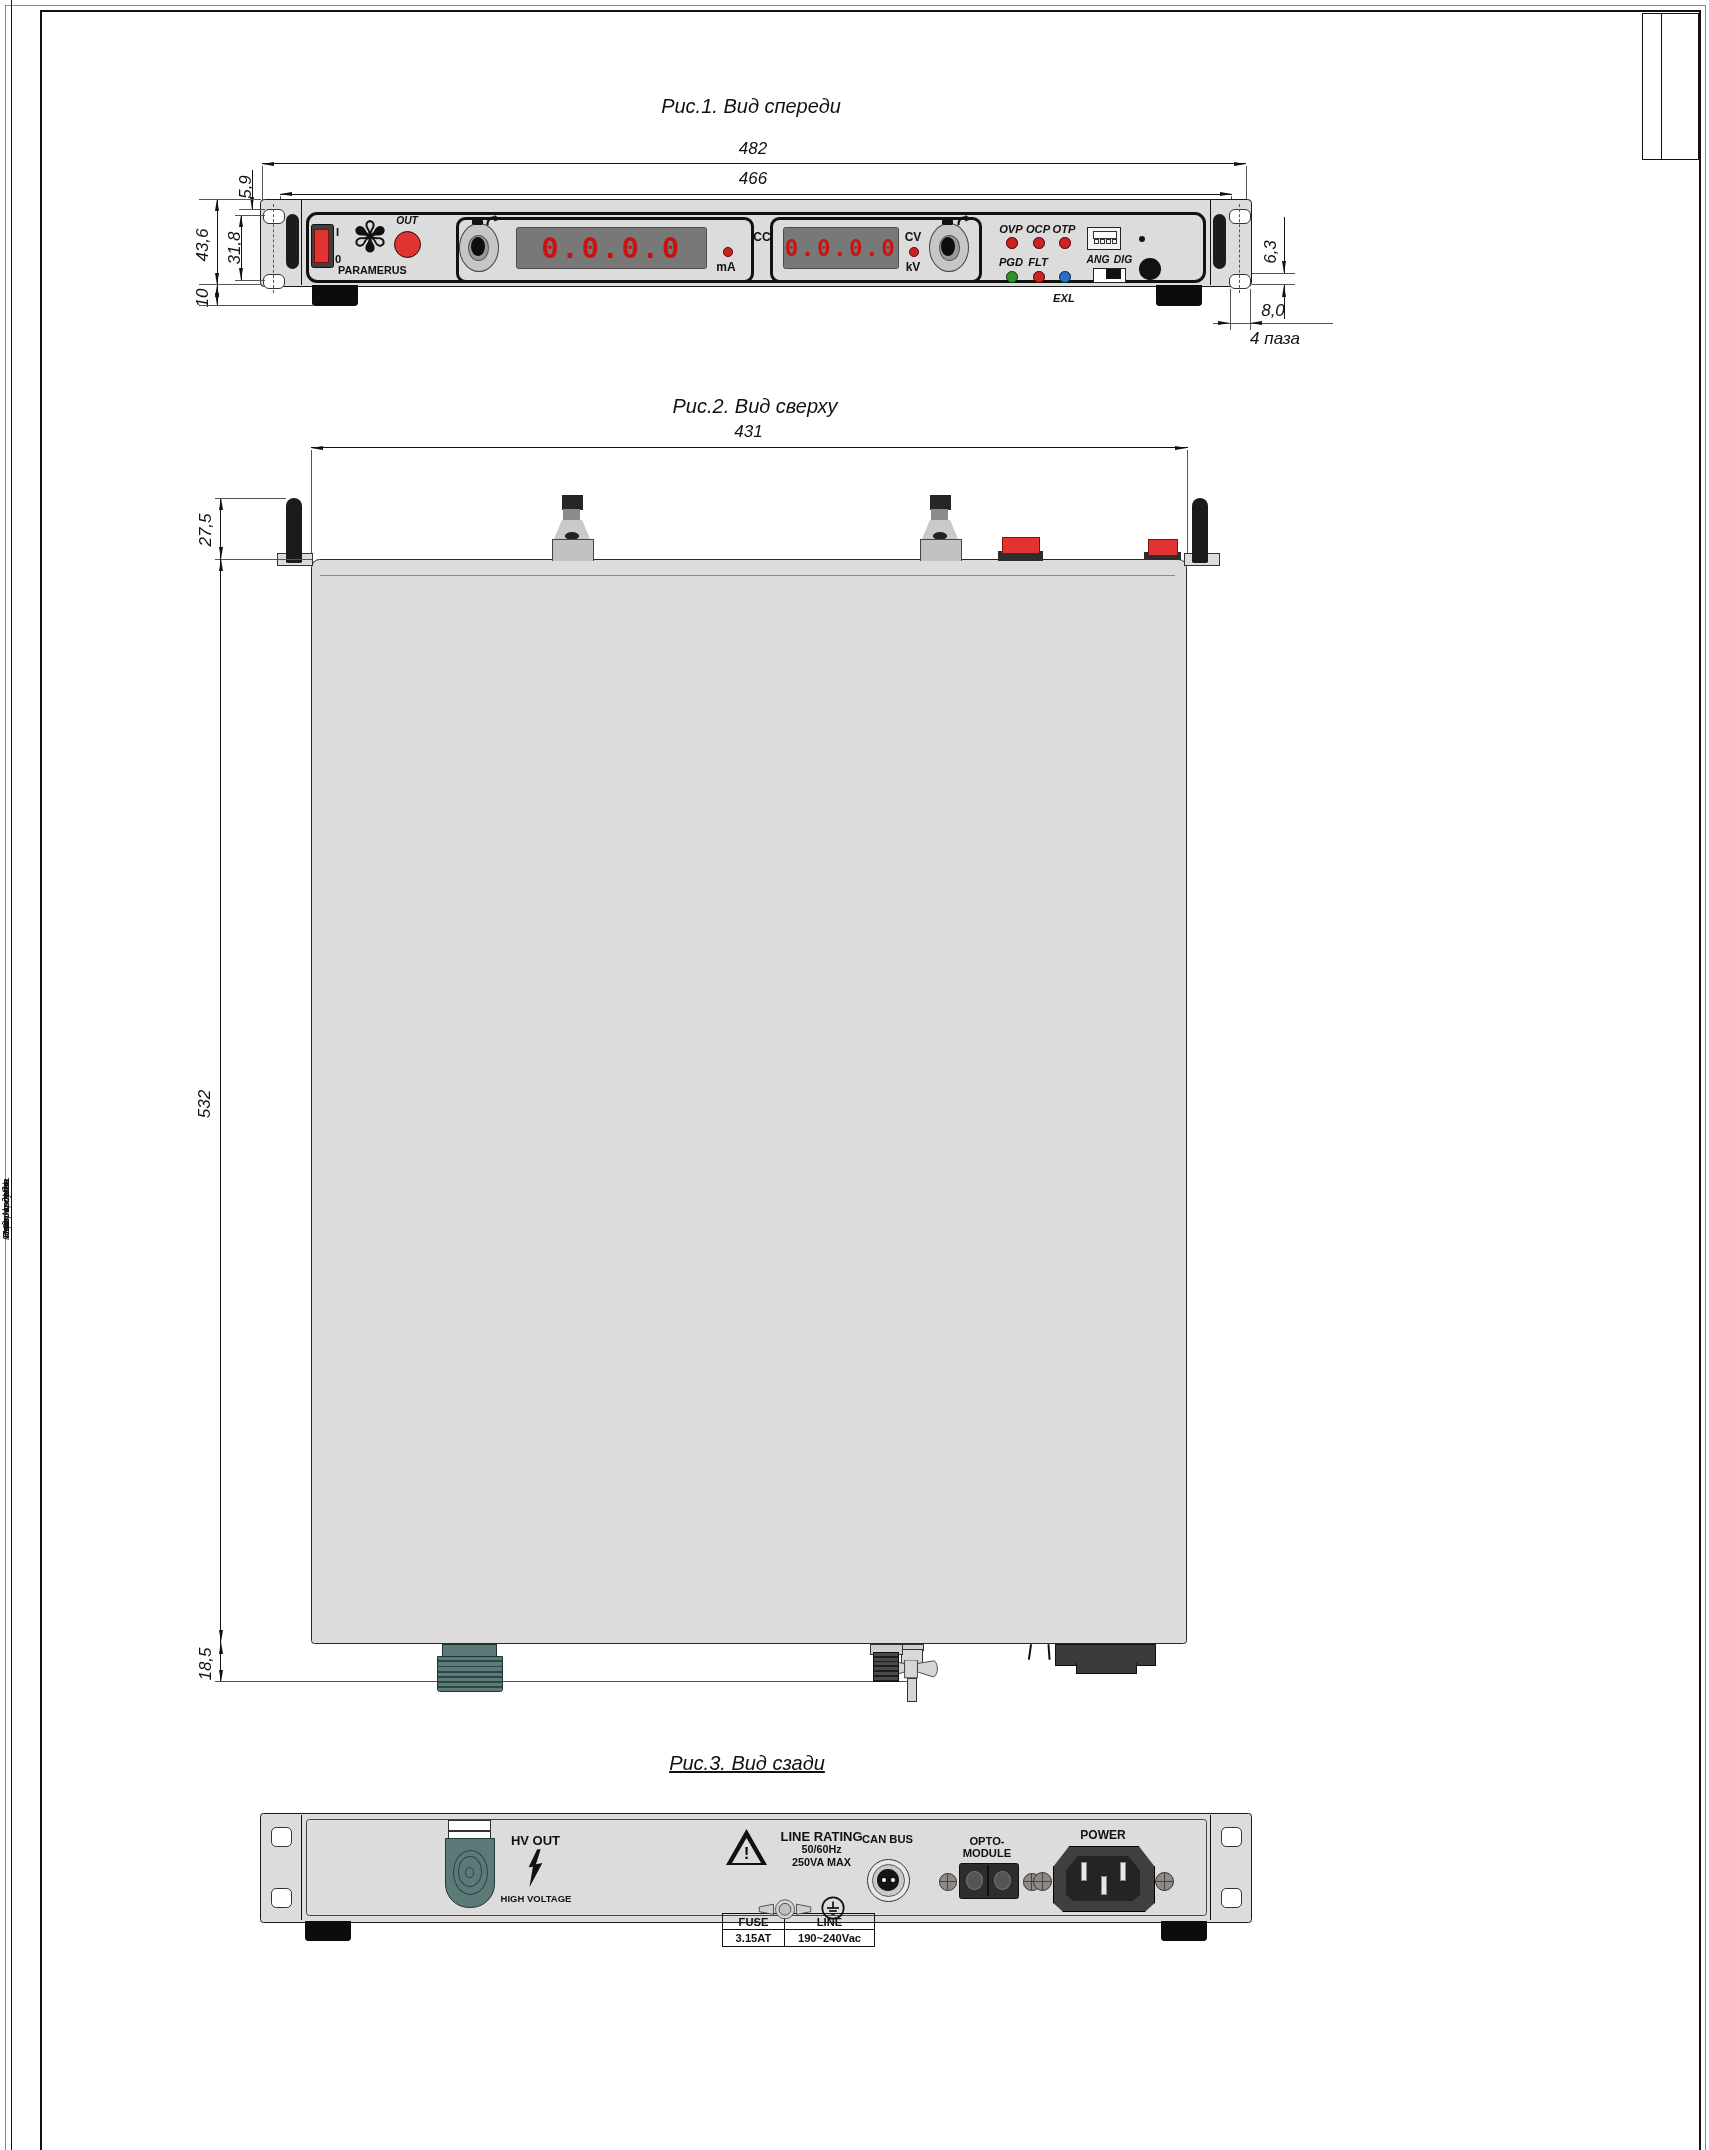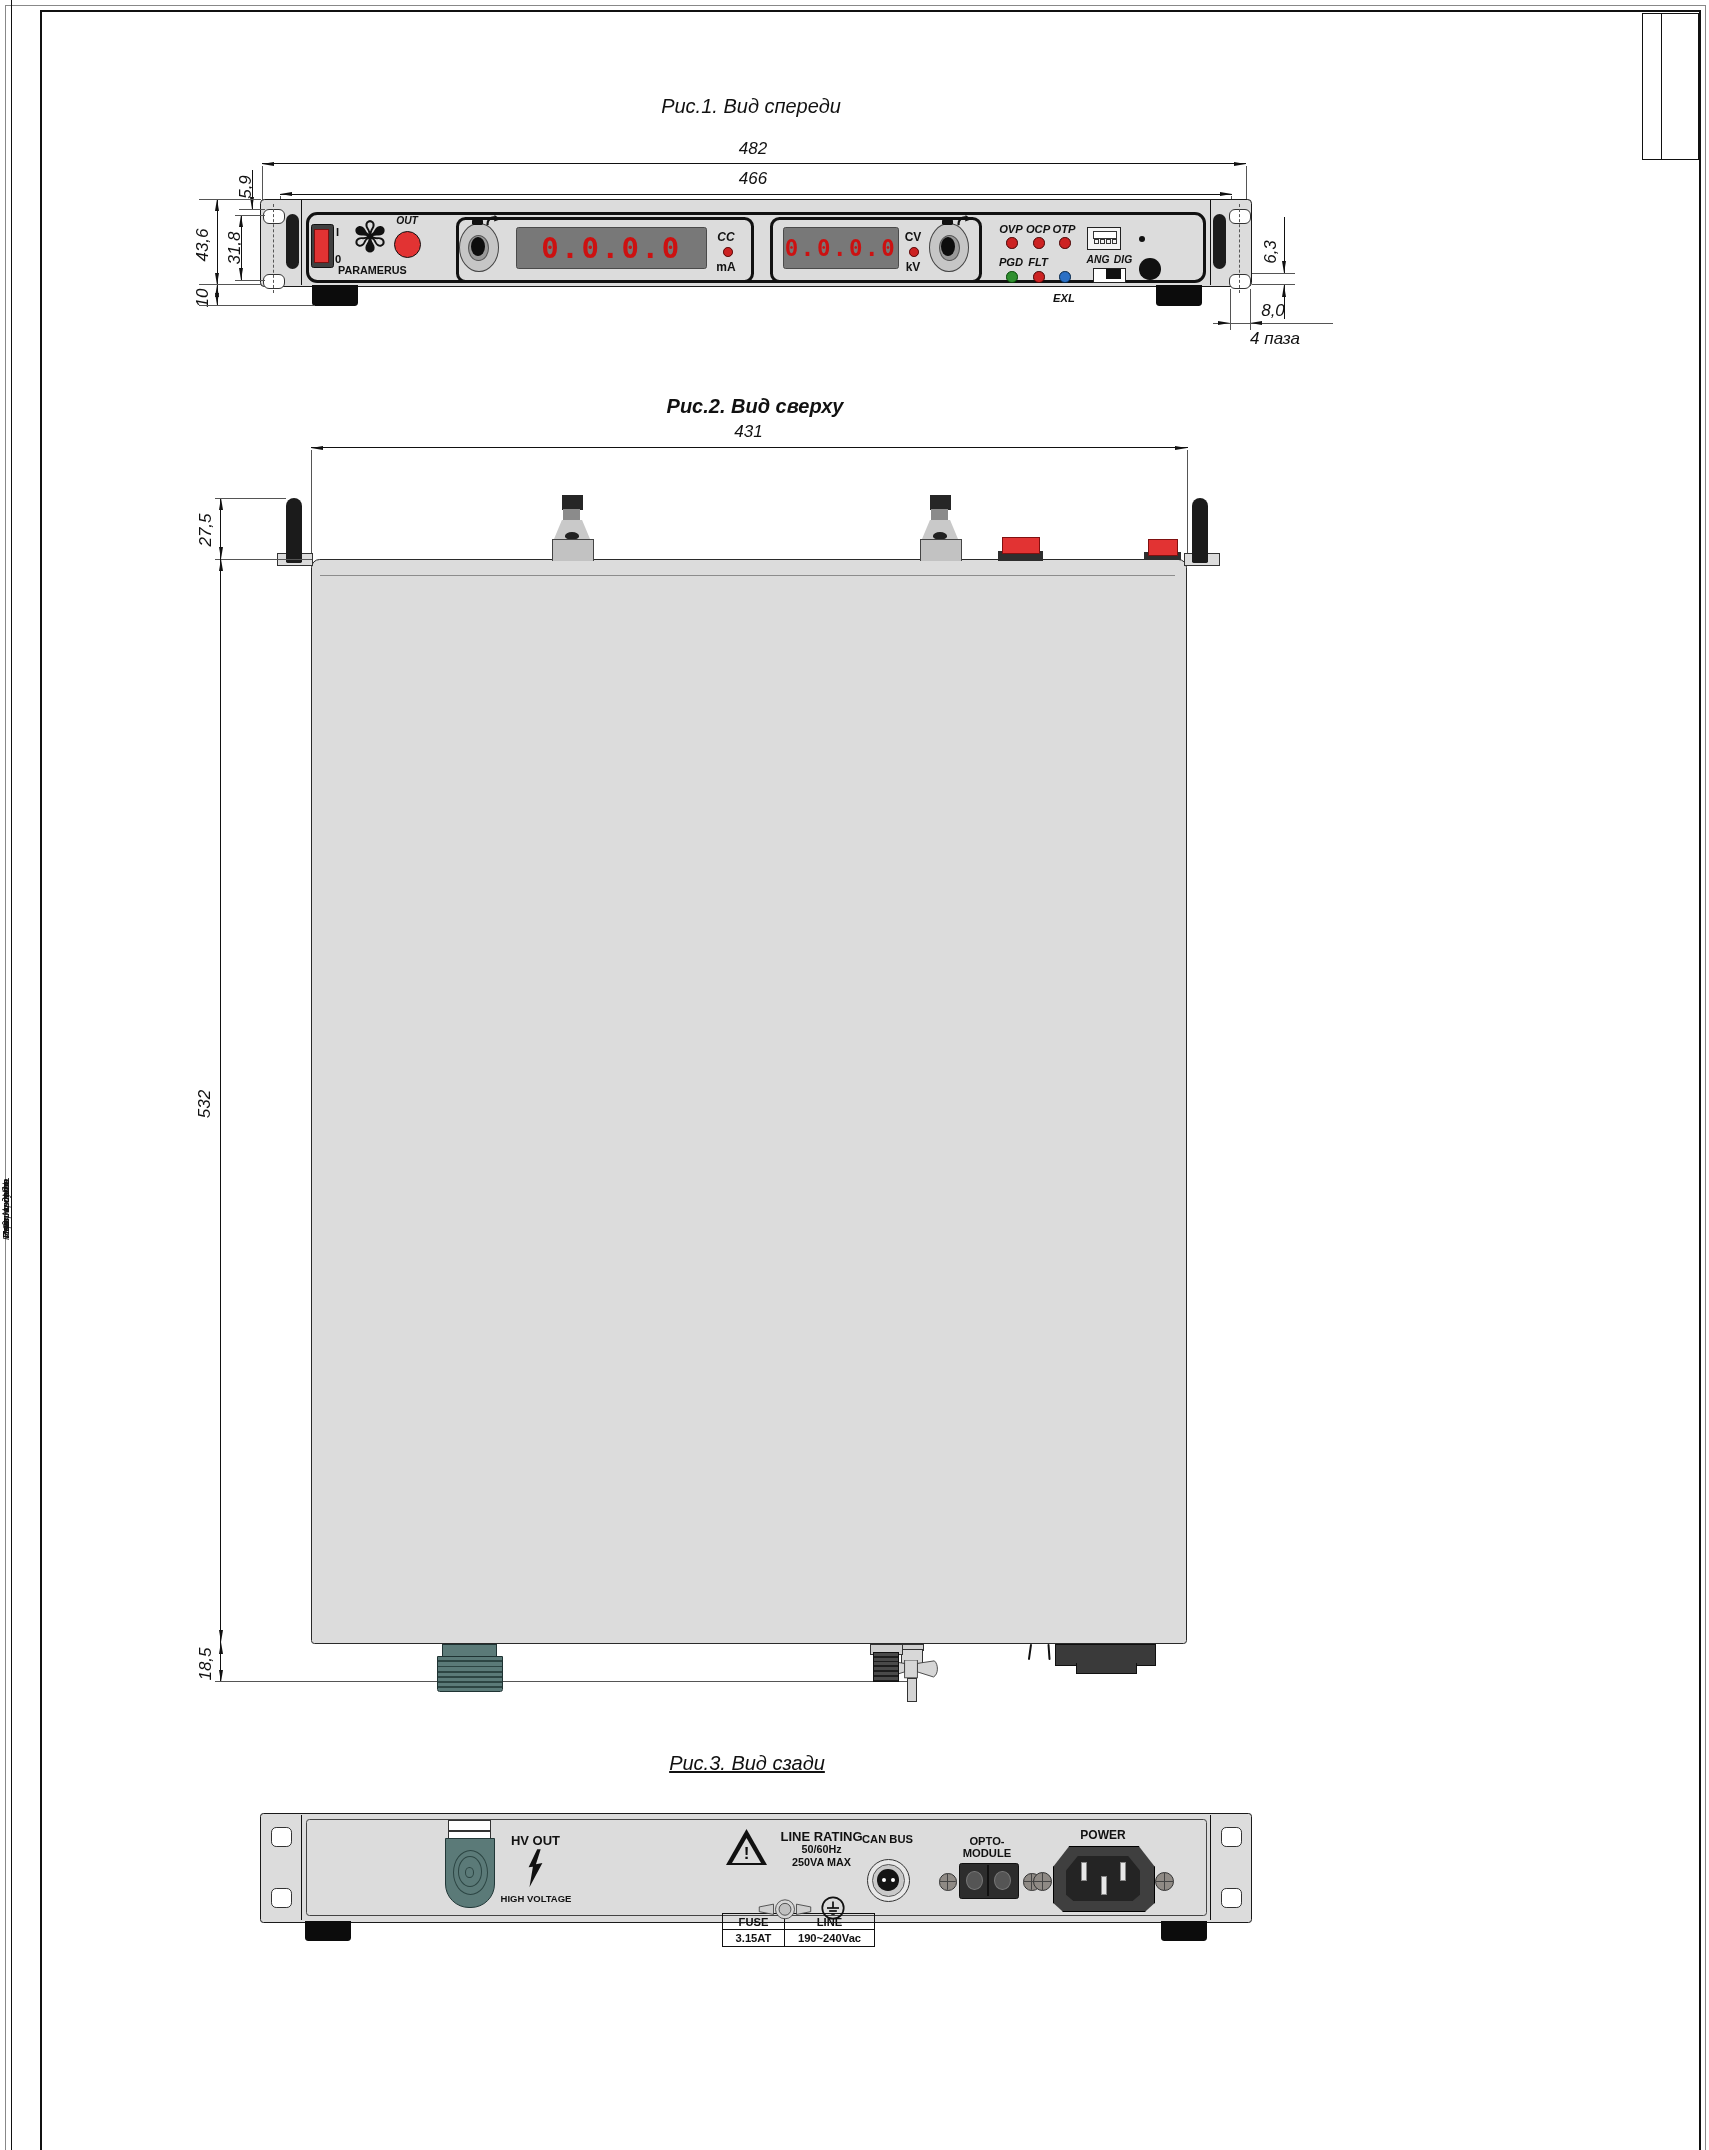--- a/index.html
+++ b/index.html
@@ -124,21 +124,21 @@
   <div class="a cir" style="left:468px;top:235px;width:19px;height:24px;background:#999;border:0.9px solid #555;"></div>
   <div class="a cir" style="left:471px;top:237px;width:13.8px;height:19px;background:#0d0d0d;"></div>
   <div class="a" style="left:472px;top:219px;width:11.2px;height:6px;background:#111;border-radius:1.7px;"></div>
   <svg class="a" style="left:486px;top:215px;" width="14.6" height="13" viewBox="0 0 34 30">
       <path d="M4 24 A15 15 0 0 1 22 6" fill="none" stroke="#111" stroke-width="5"></path>
       <polygon points="20,0 34,10 19,15" fill="#111"></polygon>
     </svg>
   <div class="a seg" style="left:516px;top:227px;width:189px;height:40px;font-size:29px;">
     <span style="color: rgb(204, 17, 17);">0.0.0.0</span>
   </div>
-  <div class="a tc b" style="left:714px;top:230px;width:24px;font-size:12px;font-style:italic;">CC</div>
+  <div class="a tc b" style="left:750px;top:230px;width:24px;font-size:12px;">CC</div>
   <div class="a cir" style="left: 723px; top: 247px; width: 7.7px; height: 7.7px; border: 0.4px solid rgb(85, 0, 0); background: rgb(204, 34, 34);"></div>
   <div class="a tc b" style="left:714px;top:260px;width:24px;font-size:12px;">mA</div>
 
   <div class="a" style="left:770px;top:217px;width:206px;height:60px;border:3px solid #111;border-radius:9.5px;"></div>
   <div class="a seg" style="left:783px;top:227px;width:114px;height:40px;font-size:22.4px;">
     <span style="color: rgb(204, 17, 17);">0.0.0.0</span>
   </div>
   <div class="a tc b" style="left:901px;top:230px;width:24px;font-size:12px;">CV</div>
   <div class="a cir" style="left: 909px; top: 247px; width: 7.7px; height: 7.7px; border: 0.4px solid rgb(85, 0, 0); background: rgb(204, 34, 34);"></div>
   <div class="a tc b" style="left:901px;top:260px;width:24px;font-size:12px;">kV</div>
@@ -220,21 +220,21 @@
   <div class="hle" style="left:1252px;top:273px;width:43px;"></div>
     <div class="hle" style="left:1252px;top:284px;width:43px;"></div>
   <div class="vle" style="left:1230px;top:289px;height:41px;"></div>
     <div class="vle" style="left:1250px;top:289px;height:41px;"></div>
   <div class="hle" style="left:1213px;top:323px;width:120px;"></div>
   <div class="ar r" style="left:1218px;top:321px;"></div>
     <div class="ar l" style="left:1250px;top:321px;"></div>
   <div class="a tc dim" style="left:1243px;top:301px;width:60px;">8,0</div>
   <div class="a tc dim" style="left:1234px;top:329px;width:82px;">4 паза</div>
 
-  <div class="a tc cap" style="left:626px;top:395px;width:258px;font-weight:bold;">Рис.2. Вид сверху</div>
+  <div class="a tc cap" style="left:626px;top:395px;width:258px;">Рис.2. Вид сверху</div>
   <div class="a tc dim" style="left:714px;top:422px;width:69px;">431</div>
   <div class="hl" style="left:311px;top:447px;width:877px;"></div>
   <div class="ar l" style="left:311px;top:446px;"></div>
     <div class="ar r" style="left:1175px;top:446px;"></div>
   <div class="vle" style="left:311px;top:450px;height:107px;"></div>
     <div class="vle" style="left:1187px;top:450px;height:107px;"></div>
 
   <div class="a" style="left:311px;top:559px;width:874px;height:1083px;background:#dcdcdc;border:1.3px solid #2a2a2a;border-radius:8.6px 8.6px 3.4px 3.4px;"></div>
   <div class="a" style="left:320px;top:575px;width:855px;height:0.9px;background:#8c8c8c;"></div>
   <div class="a" style="left:277px;top:553px;width:34px;height:11.2px;background:#dcdcdc;border:0.9px solid #333;"></div>

